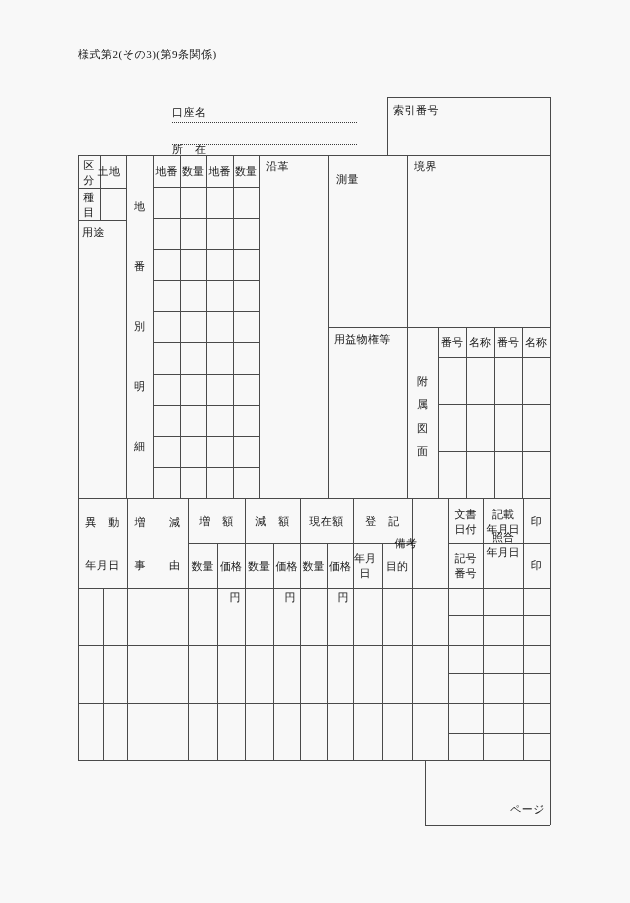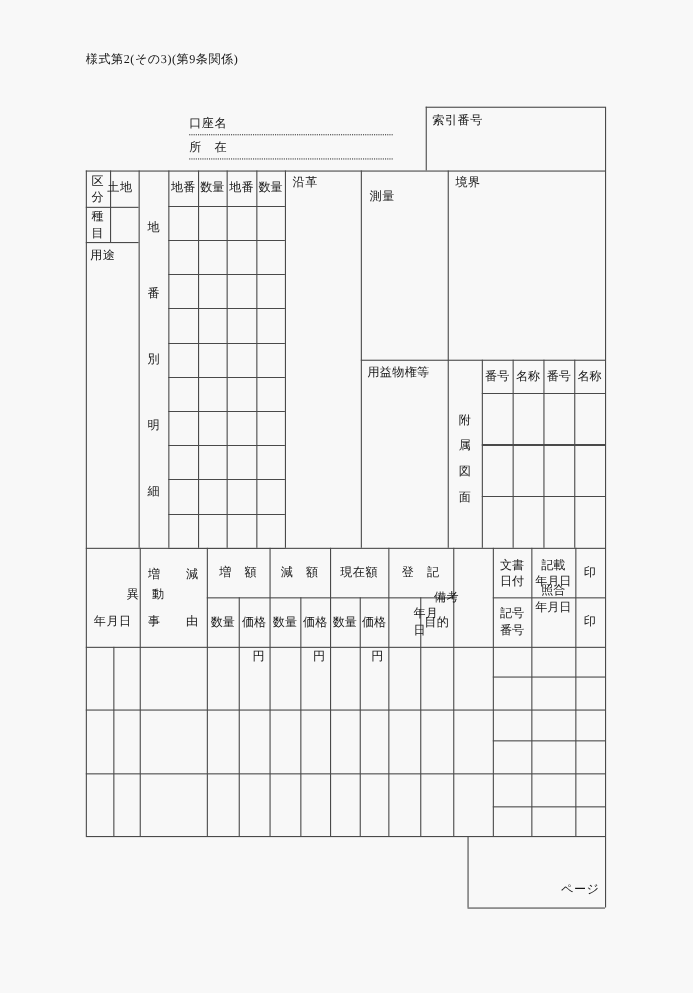--- a/index.html
+++ b/index.html
@@ -20,21 +20,21 @@
 </style>
 </head>
 <body>
 
 <div class="page">
 
   <div class="t" style="left:78px;top:47px;">様式第2(その3)(第9条関係)</div>
 
   <div class="t" style="left:172px;top:105px;">口座名</div>
   <div class="leader" style="left:172px;top:113px;width:185px;"></div>
-  <div class="t" style="left:172px;top:127px;">所　在</div>
+  <div class="t" style="left:172px;top:142px;">所　在</div>
   <div class="leader" style="left:172px;top:135px;width:185px;"></div>
 
   <div class="t" style="left:393px;top:103px;">索引番号</div>
 
   <i class="vl" style="left:78px;top:155px;height:605px;"></i>
   <i class="vl" style="left:100px;top:155px;height:65px;"></i>
   <i class="vl" style="left:126px;top:155px;height:343px;"></i>
   <i class="vl" style="left:153px;top:155px;height:343px;"></i>
   <i class="vl" style="left:180px;top:155px;height:343px;"></i>
   <i class="vl" style="left:206px;top:155px;height:343px;"></i>
@@ -114,37 +114,37 @@
     <span>属</span>
     <span>図</span>
     <span>面</span>
   </div>
 
   <div class="t c" style="left:438px;top:335px;width:28px;letter-spacing:0;">番号</div>
   <div class="t c" style="left:466px;top:335px;width:28px;letter-spacing:0;">名称</div>
   <div class="t c" style="left:494px;top:335px;width:28px;letter-spacing:0;">番号</div>
   <div class="t c" style="left:522px;top:335px;width:28px;letter-spacing:0;">名称</div>
 
-  <div class="t c" style="left:78px;top:534px;width:49px;margin-left:30px;">異　動</div>
+  <div class="t c" style="left:78px;top:515px;width:49px;">異　動</div>
   <div class="t c" style="left:78px;top:558px;width:49px;">年月日</div>
   <div class="t c" style="left:127px;top:515px;width:61px;">増　　減</div>
   <div class="t c" style="left:127px;top:558px;width:61px;">事　　由</div>
   <div class="t c" style="left:188px;top:514px;width:57px;">増　額</div>
   <div class="t c" style="left:245px;top:514px;width:55px;">減　額</div>
   <div class="t c" style="left:300px;top:514px;width:53px;">現在額</div>
   <div class="t c" style="left:353px;top:514px;width:59px;">登　記</div>
 
   <div class="t c" style="left:188px;top:559px;width:29px;letter-spacing:0;">数量</div>
   <div class="t c" style="left:217px;top:559px;width:28px;letter-spacing:0;">価格</div>
   <div class="t c" style="left:245px;top:559px;width:28px;letter-spacing:0;">数量</div>
   <div class="t c" style="left:273px;top:559px;width:27px;letter-spacing:0;">価格</div>
   <div class="t c" style="left:300px;top:559px;width:27px;letter-spacing:0;">数量</div>
   <div class="t c" style="left:327px;top:559px;width:26px;letter-spacing:0;">価格</div>
 
-  <div class="t" style="left:376px;top:551px;letter-spacing:0;">年月
+  <div class="t" style="left:354px;top:551px;letter-spacing:0;text-align:center;">年月
 日</div>
   <div class="t c" style="left:382px;top:559px;width:30px;letter-spacing:0;">目的</div>
   <div class="t c" style="left:388px;top:536px;width:36px;">備考</div>
 
   <div class="t c" style="left:448px;top:507px;width:35px;letter-spacing:0;">文書
 日付</div>
   <div class="t c" style="left:483px;top:507px;width:40px;letter-spacing:0;">記載
 年月日</div>
   <div class="t c" style="left:523px;top:514px;width:27px;">印</div>
   <div class="t c" style="left:448px;top:551px;width:35px;letter-spacing:0;">記号

